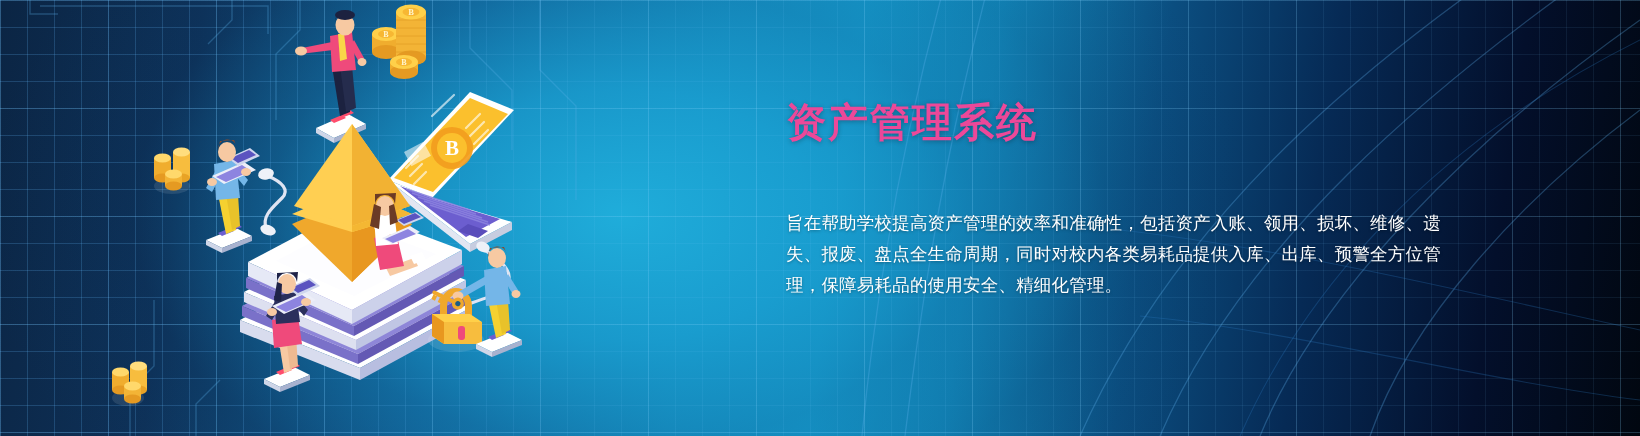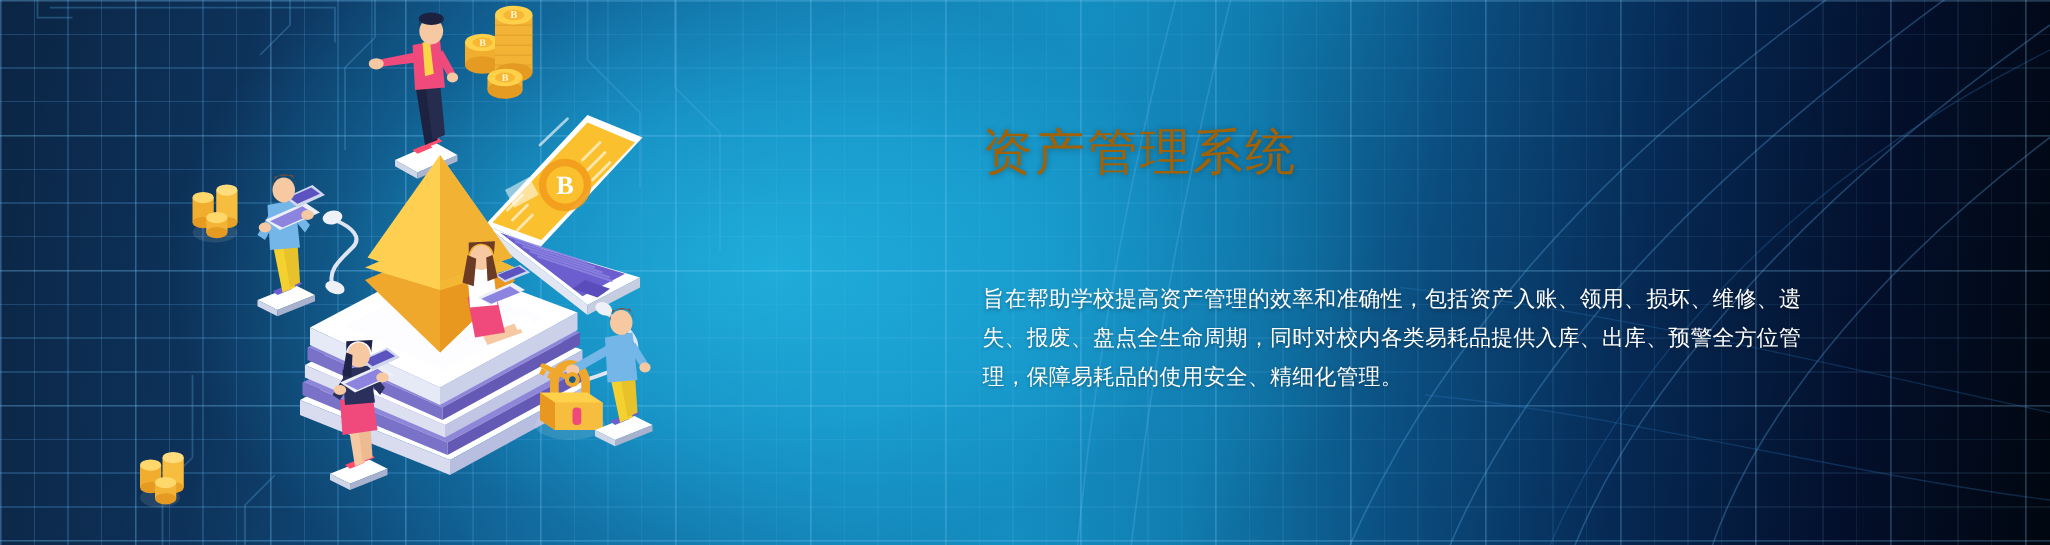--- a/index.html
+++ b/index.html
@@ -50,25 +50,25 @@
       repeating-linear-gradient(to right, rgba(90,180,255,0.14) 0 1px, transparent 1px 27px),
       repeating-linear-gradient(to bottom, rgba(90,180,255,0.14) 0 1px, transparent 1px 27px);
     mask-image:linear-gradient(to right, rgba(0,0,0,1) 0%, rgba(0,0,0,0.85) 45%, rgba(0,0,0,0) 100%);
     -webkit-mask-image:linear-gradient(to right, rgba(0,0,0,1) 0%, rgba(0,0,0,0.85) 45%, rgba(0,0,0,0) 100%);
   }
   .arcs { position:absolute; inset:0; }
 
   
   #copy { position:absolute; left:786px; top:96px; width:700px; }
   #title {
-    color:#a16207; font-size:40px; font-weight:400; letter-spacing:2px;
+    color:#ec4899; font-size:40px; font-weight:700; letter-spacing:2px;
     line-height:1.3; text-shadow:0 1px 5px rgba(0,0,0,0.30);
   }
   #desc {
-    margin-top:76px; color:#ffffff; font-size:17.5px; line-height:31px;
+    margin-top:60px; color:#ffffff; font-size:17.5px; line-height:31px;
     letter-spacing:0.2px; width:676px; font-weight:400;
     text-shadow:0 1px 3px rgba(0,0,0,0.35);
   }
 
   
   #art { position:absolute; left:0; top:0; width:600px; height:436px; }
 </style>
 </head>
 <body>
 

